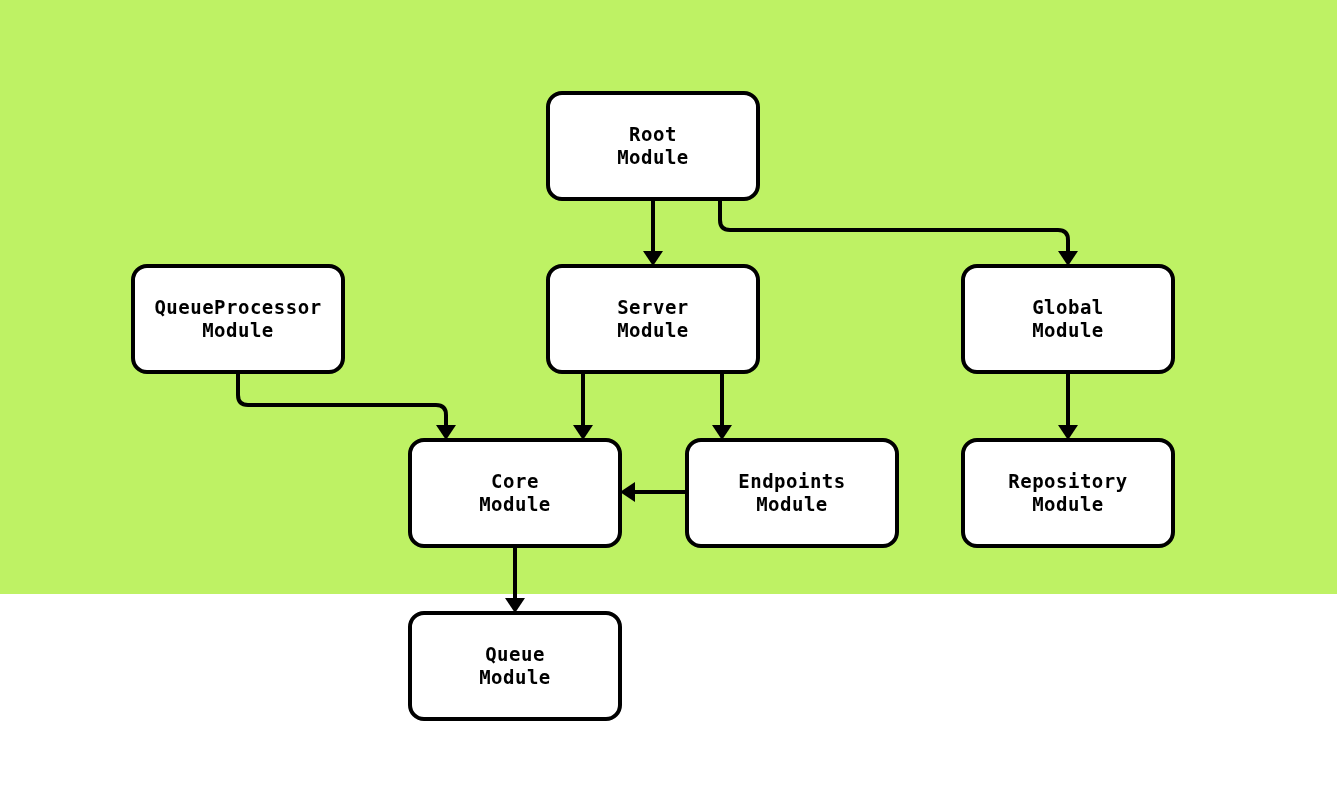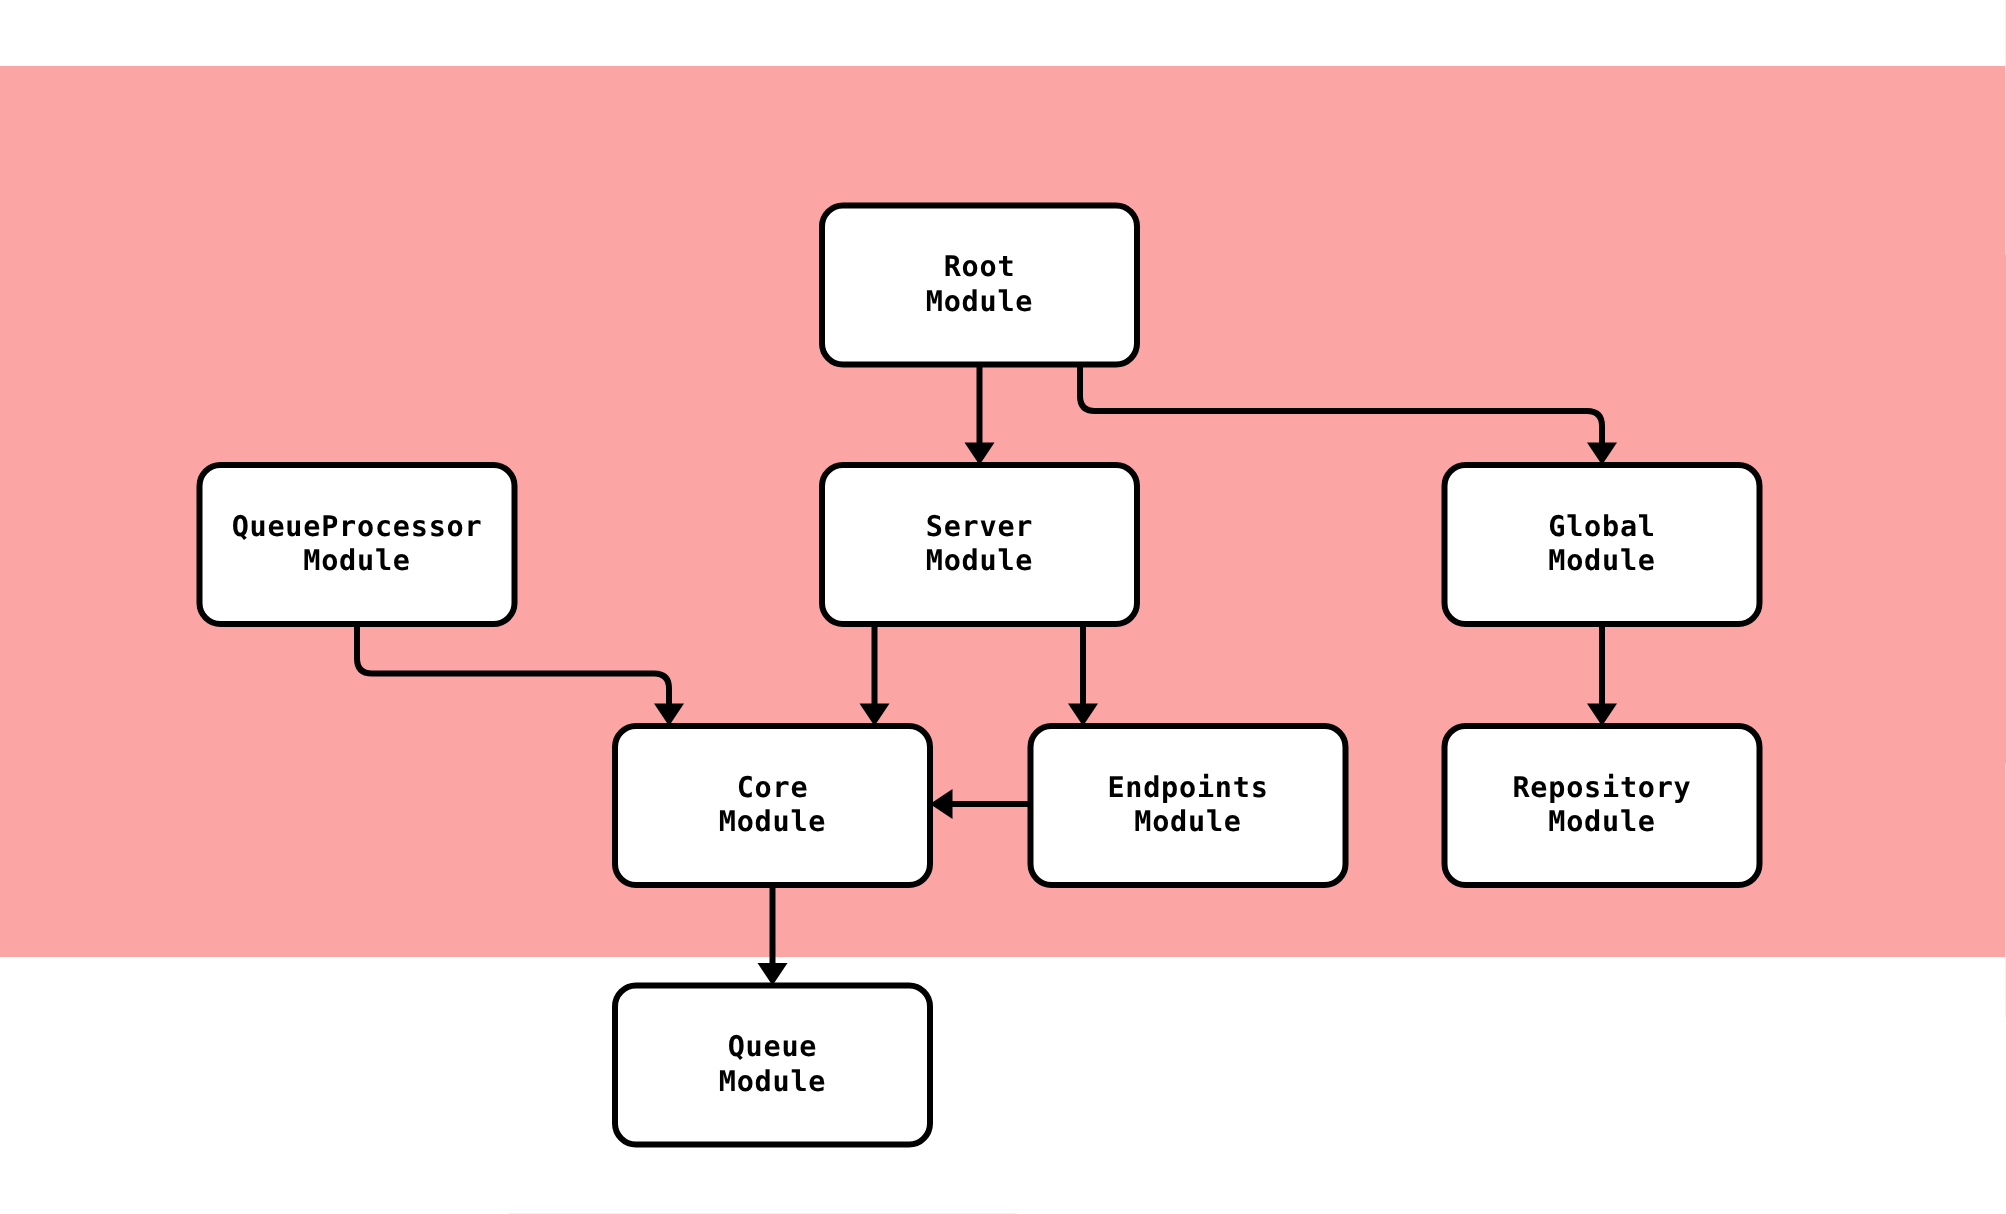--- a/index.html
+++ b/index.html
@@ -11,22 +11,21 @@
   body {
     width: 1337px;
     height: 809px;
     overflow: hidden;
     font-family: "DejaVu Sans Mono", "Liberation Mono", monospace;
   }
   #diagram-canvas {
     position: relative;
     width: 1337px;
     height: 594px;
-    background: #fca5a5;
-    margin-top: 44px;
+    background: #bef264;
   }
   svg#diagram-svg {
     position: absolute;
     top: 0;
     left: 0;
     width: 1337px;
     height: 809px;
     display: block;
   }
   .node-box {

